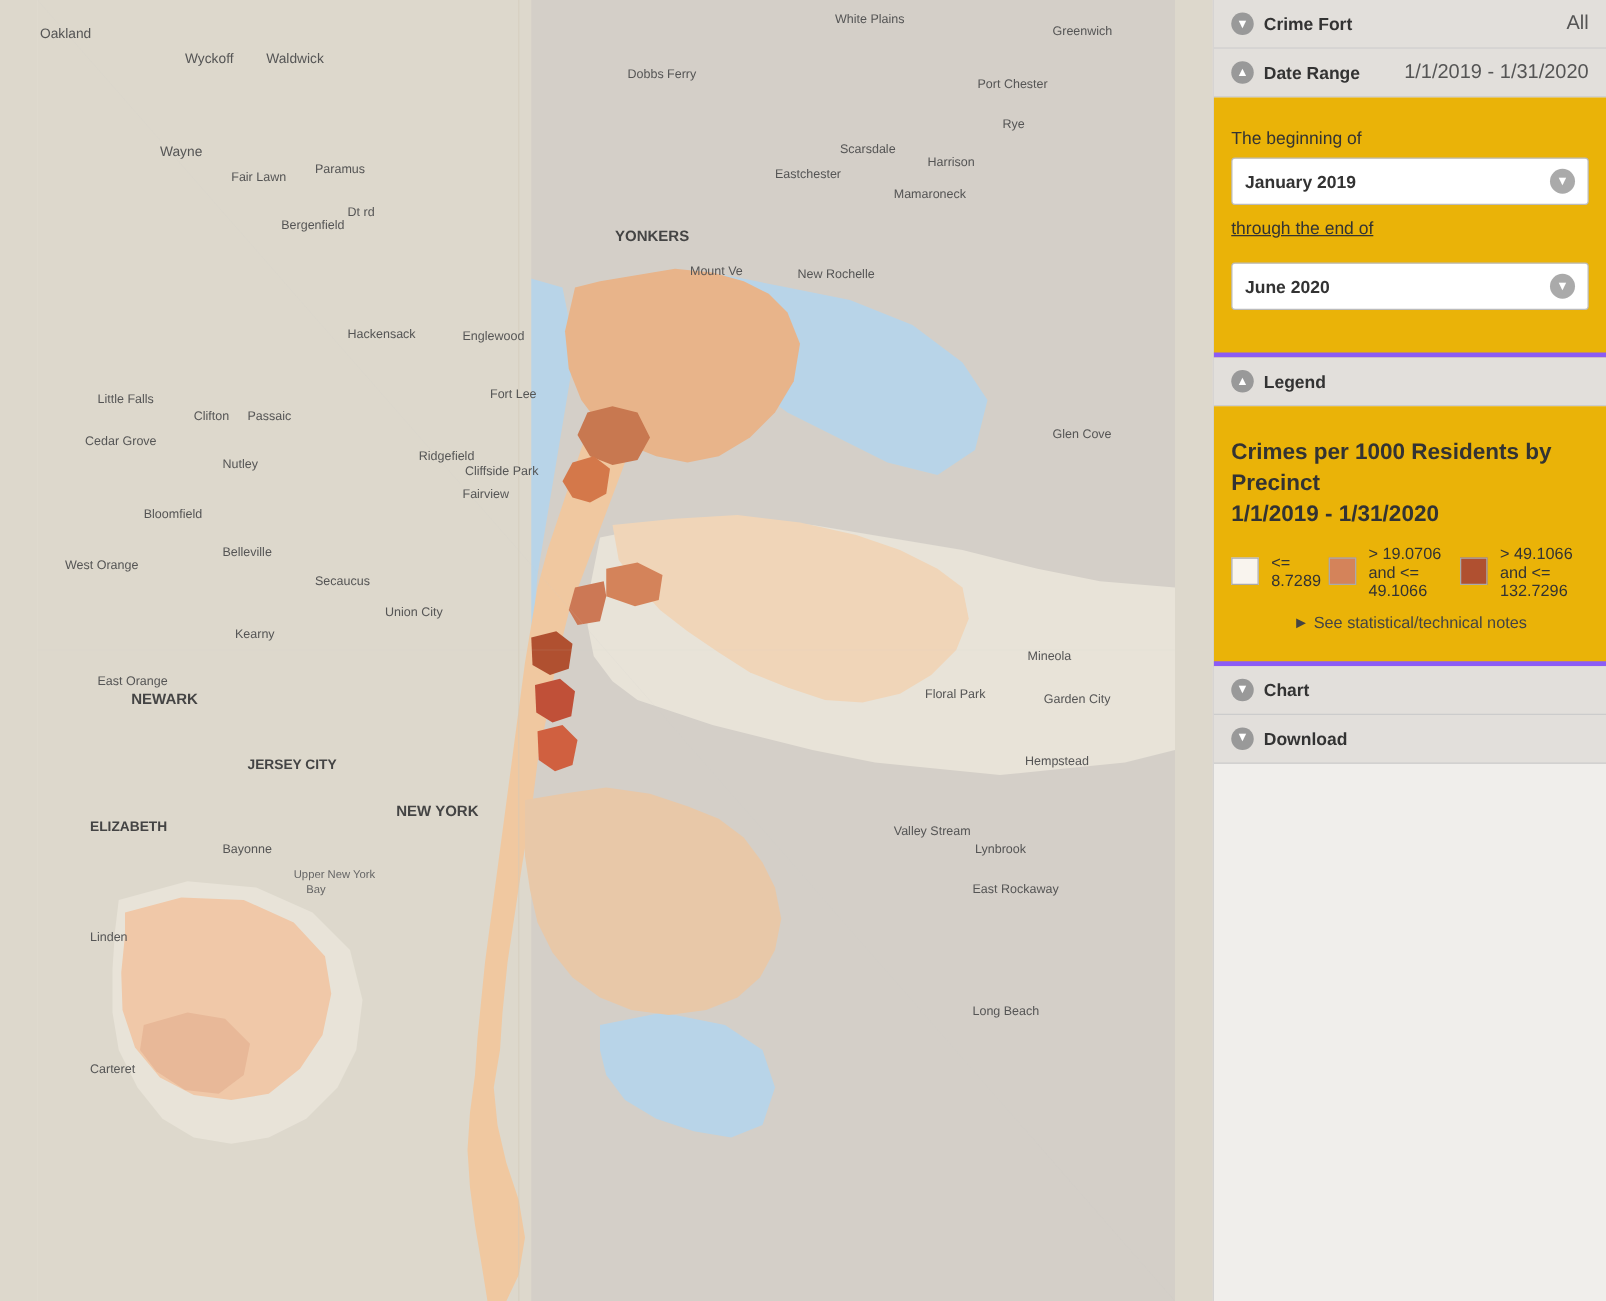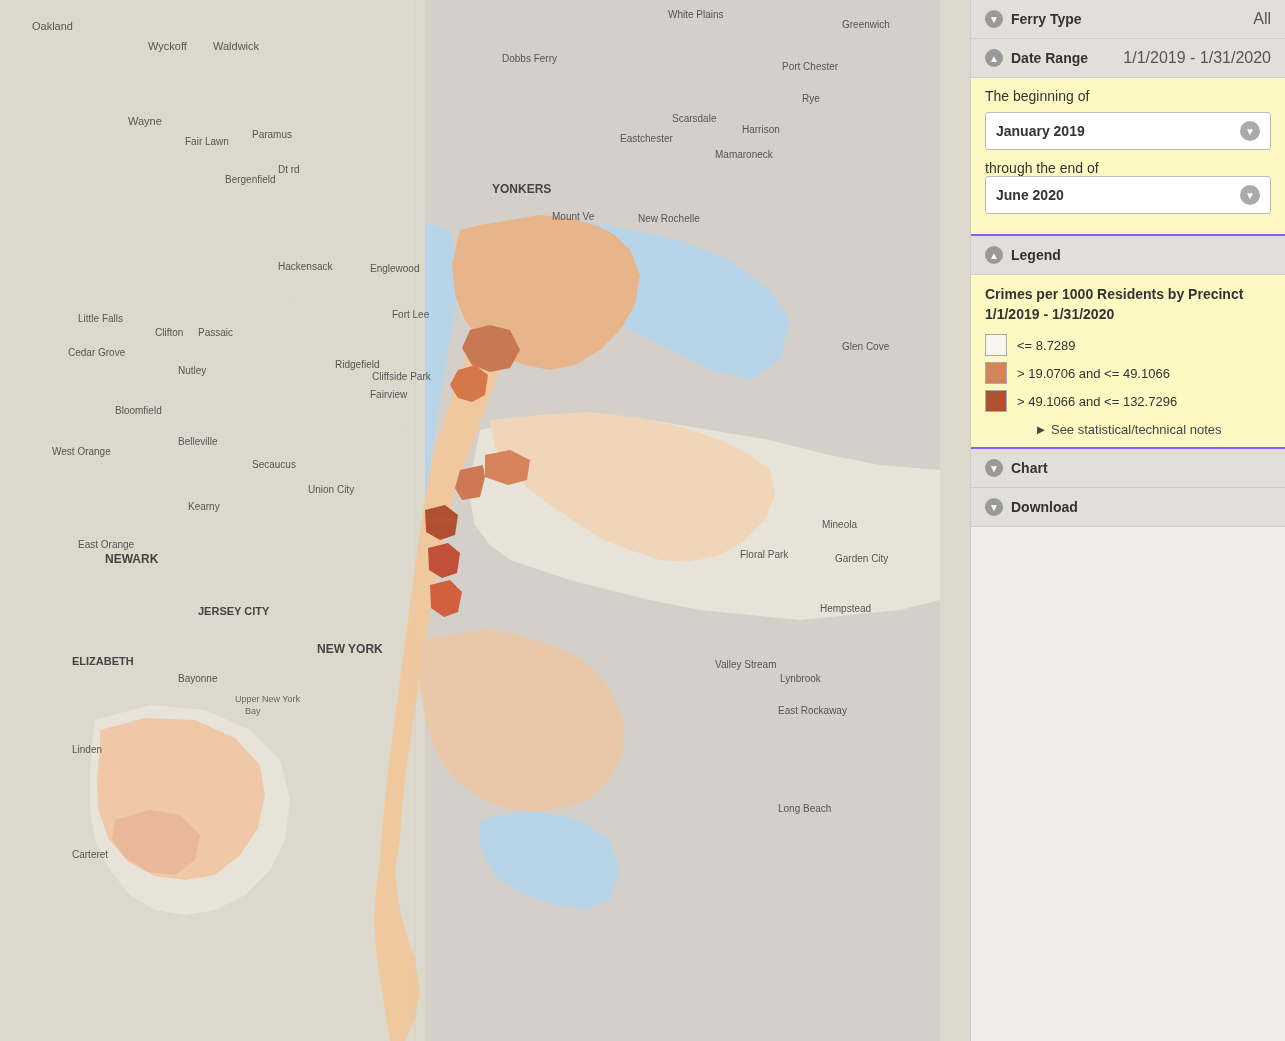--- a/index.html
+++ b/index.html
@@ -78,23 +78,23 @@
       background: #999;
       display: flex;
       align-items: center;
       justify-content: center;
       color: white;
       font-size: 10px;
       flex-shrink: 0;
     }
 
     .section-content {
-      padding: 10px 14px;
-      border-bottom: 2px solid #8b5cf6;
-      background: #fef9c3;
+      padding: 24px 14px;
+      border-bottom: 4px solid #8b5cf6;
+      background: #eab308;
     }
 
     
     .date-sublabel {
       font-size: 14px;
       color: #333;
       margin-bottom: 8px;
       font-style: normal;
     }
 
@@ -125,35 +125,36 @@
       display: flex;
       align-items: center;
       justify-content: center;
       color: white;
       font-size: 10px;
     }
 
     .through-label {
       font-size: 14px;
       color: #333;
-      margin-bottom: 0;
+      margin-bottom: 20px;
+      text-decoration: underline;
     }
 
     
     .legend-title {
-      font-size: 14px;
+      font-size: 18px;
       font-weight: bold;
       color: #333;
       margin-bottom: 10px;
       line-height: 1.4;
     }
 
     .legend-items {
       display: flex;
-      flex-direction: column;
+      flex-direction: row;
       gap: 6px;
       margin-bottom: 10px;
     }
 
     .legend-item {
       display: flex;
       align-items: center;
       gap: 10px;
     }
 
@@ -294,21 +295,21 @@
     <text x="215" y="714" font-size="9" fill="#666" font-family="Arial">Bay</text>
     <text x="472" y="62" font-size="10" fill="#555" font-family="Arial">Dobbs Ferry</text>
   </svg>
 </div>
 
 <div id="sidebar">
 
   <div class="section-header">
     <div class="section-header-left">
       <div class="chevron-down">▼</div>
-      <span class="section-label">Ferry Type</span>
+      <span class="section-label">Crime Fort</span>
     </div>
     <span class="section-value">All</span>
   </div>
 
   <div class="section-header">
     <div class="section-header-left">
       <div class="chevron-up">▲</div>
       <span class="section-label">Date Range</span>
     </div>
     <span class="section-value">1/1/2019 - 1/31/2020</span>

